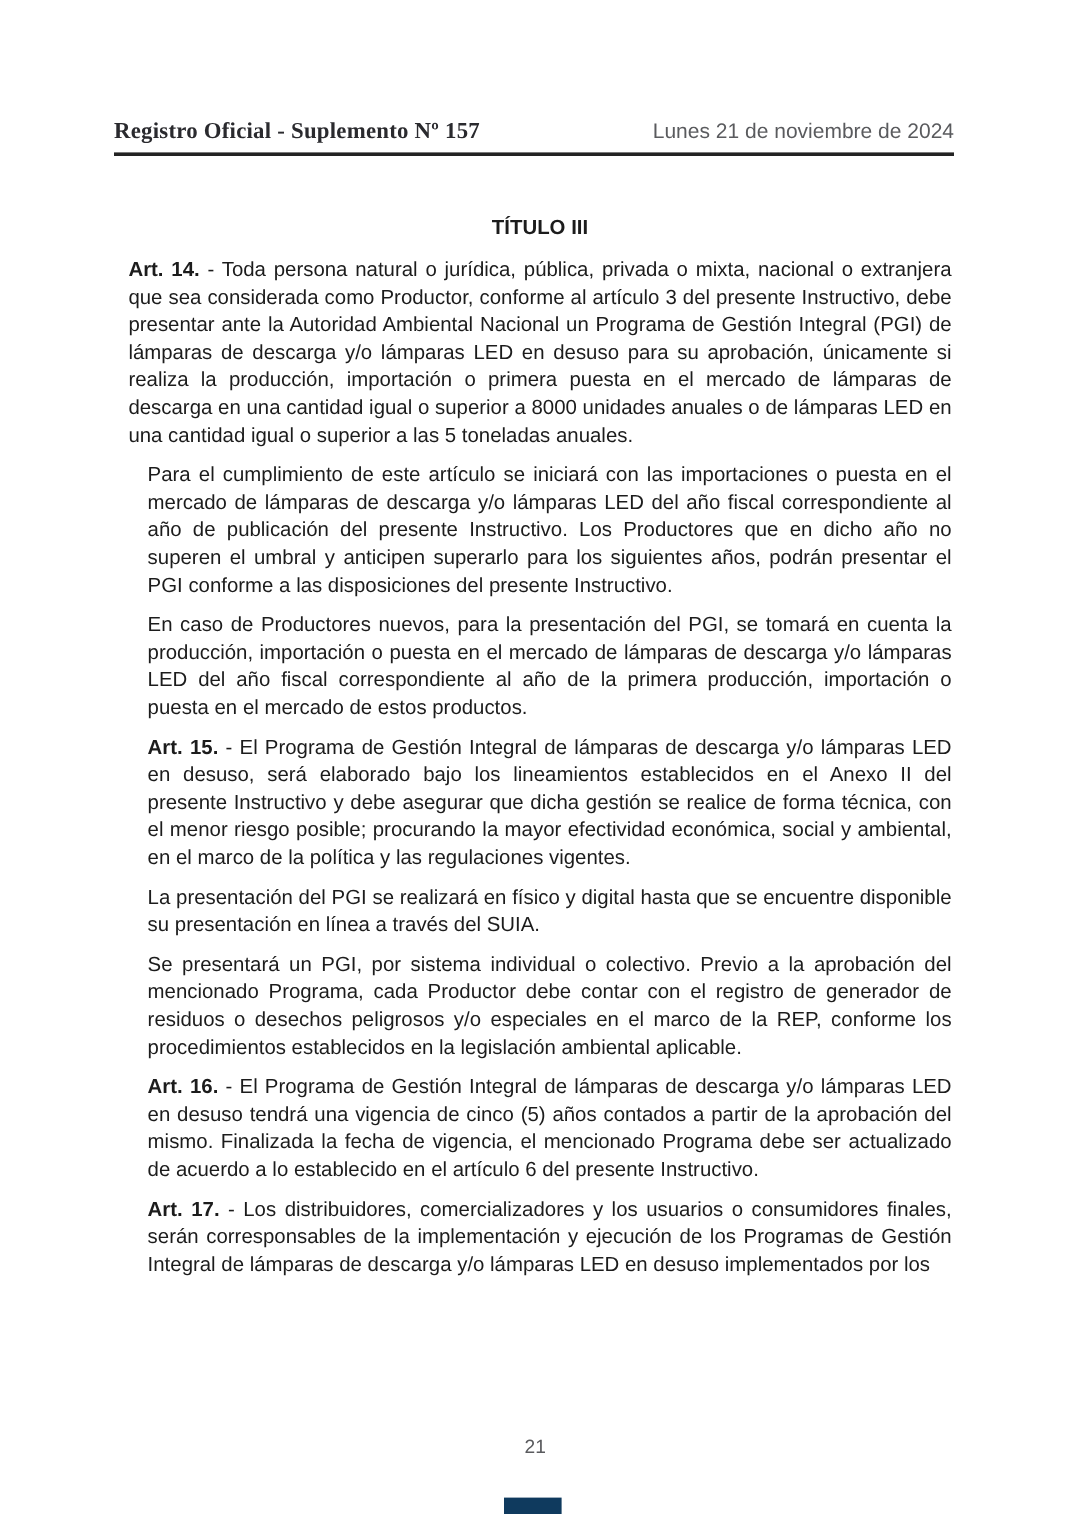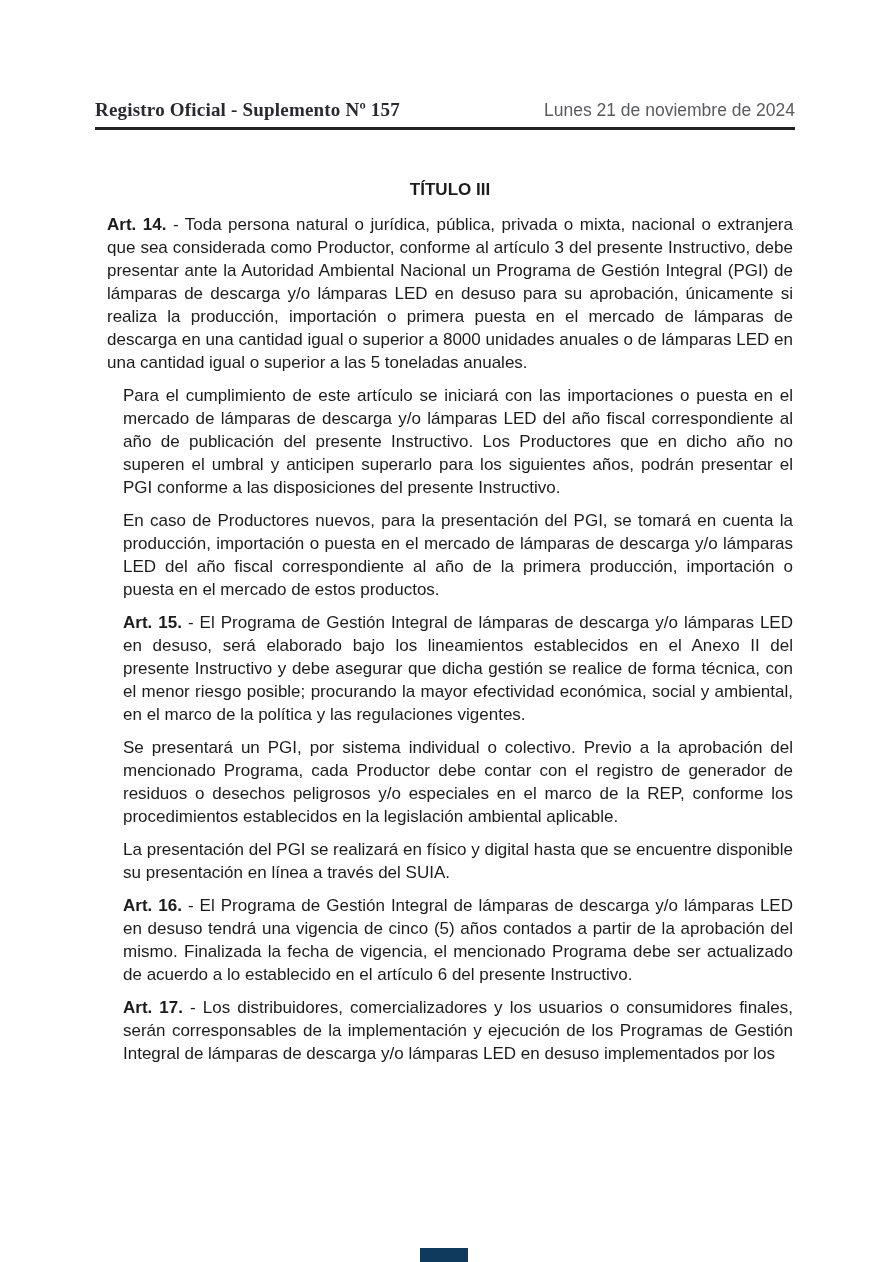--- a/index.html
+++ b/index.html
@@ -98,26 +98,27 @@
     </h2>
 
     <p class="para"><b class="art-label">Art. 14.</b><span> - Toda persona natural o jurídica, pública, privada o mixta, nacional o extranjera que sea considerada como Productor, conforme al artículo 3 del presente Instructivo, debe presentar ante la Autoridad Ambiental Nacional un Programa de Gestión Integral (PGI) de lámparas de descarga y/o lámparas LED en desuso para su aprobación, únicamente si realiza la producción, importación o primera puesta en el mercado de lámparas de descarga en una cantidad igual o superior a 8000 unidades anuales o de lámparas LED en una cantidad igual o superior a las 5 toneladas anuales.</span></p>
 
     <p class="para"><b class="art-label"></b><span>Para el cumplimiento de este artículo se iniciará con las importaciones o puesta en el mercado de lámparas de descarga y/o lámparas LED del año fiscal correspondiente al año de publicación del presente Instructivo. Los Productores que en dicho año no superen el umbral y anticipen superarlo para los siguientes años, podrán presentar el PGI conforme a las disposiciones del presente Instructivo.</span></p>
 
     <p class="para"><b class="art-label"></b><span>En caso de Productores nuevos, para la presentación del PGI, se tomará en cuenta la producción, importación o puesta en el mercado de lámparas de descarga y/o lámparas LED del año fiscal correspondiente al año de la primera producción, importación o puesta en el mercado de estos productos.</span></p>
 
     <p class="para"><b class="art-label">Art. 15.</b><span> - El Programa de Gestión Integral de lámparas de descarga y/o lámparas LED en desuso, será elaborado bajo los lineamientos establecidos en el Anexo II del presente Instructivo y debe asegurar que dicha gestión se realice de forma técnica, con el menor riesgo posible; procurando la mayor efectividad económica, social y ambiental, en el marco de la política y las regulaciones vigentes.</span></p>
 
+    <p class="para"><b class="art-label"></b><span>La presentación del PGI se realizará en físico y digital hasta que se encuentre disponible su presentación en línea a través del SUIA.</span></p>
+
     <p class="para"><b class="art-label"></b><span>Se presentará un PGI, por sistema individual o colectivo. Previo a la aprobación del mencionado Programa, cada Productor debe contar con el registro de generador de residuos o desechos peligrosos y/o especiales en el marco de la REP, conforme los procedimientos establecidos en la legislación ambiental aplicable.</span></p>
-
-    <p class="para"><b class="art-label"></b><span>La presentación del PGI se realizará en físico y digital hasta que se encuentre disponible su presentación en línea a través del SUIA.</span></p>
 
     <p class="para"><b class="art-label">Art. 16.</b><span> - El Programa de Gestión Integral de lámparas de descarga y/o lámparas LED en desuso tendrá una vigencia de cinco (5) años contados a partir de la aprobación del mismo. Finalizada la fecha de vigencia, el mencionado Programa debe ser actualizado de acuerdo a lo establecido en el artículo 6 del presente Instructivo.</span></p>
 
     <p class="para"><b class="art-label">Art. 17.</b><span> - Los distribuidores, comercializadores y los usuarios o consumidores finales, serán corresponsables de la implementación y ejecución de los Programas de Gestión Integral de lámparas de descarga y/o lámparas LED en desuso implementados por los</span></p>
 
   </main>
 
+  <div class="page-number">21</div>
 
   <div class="footer-mark"></div>
 
 </div>
 
 </body></html>

